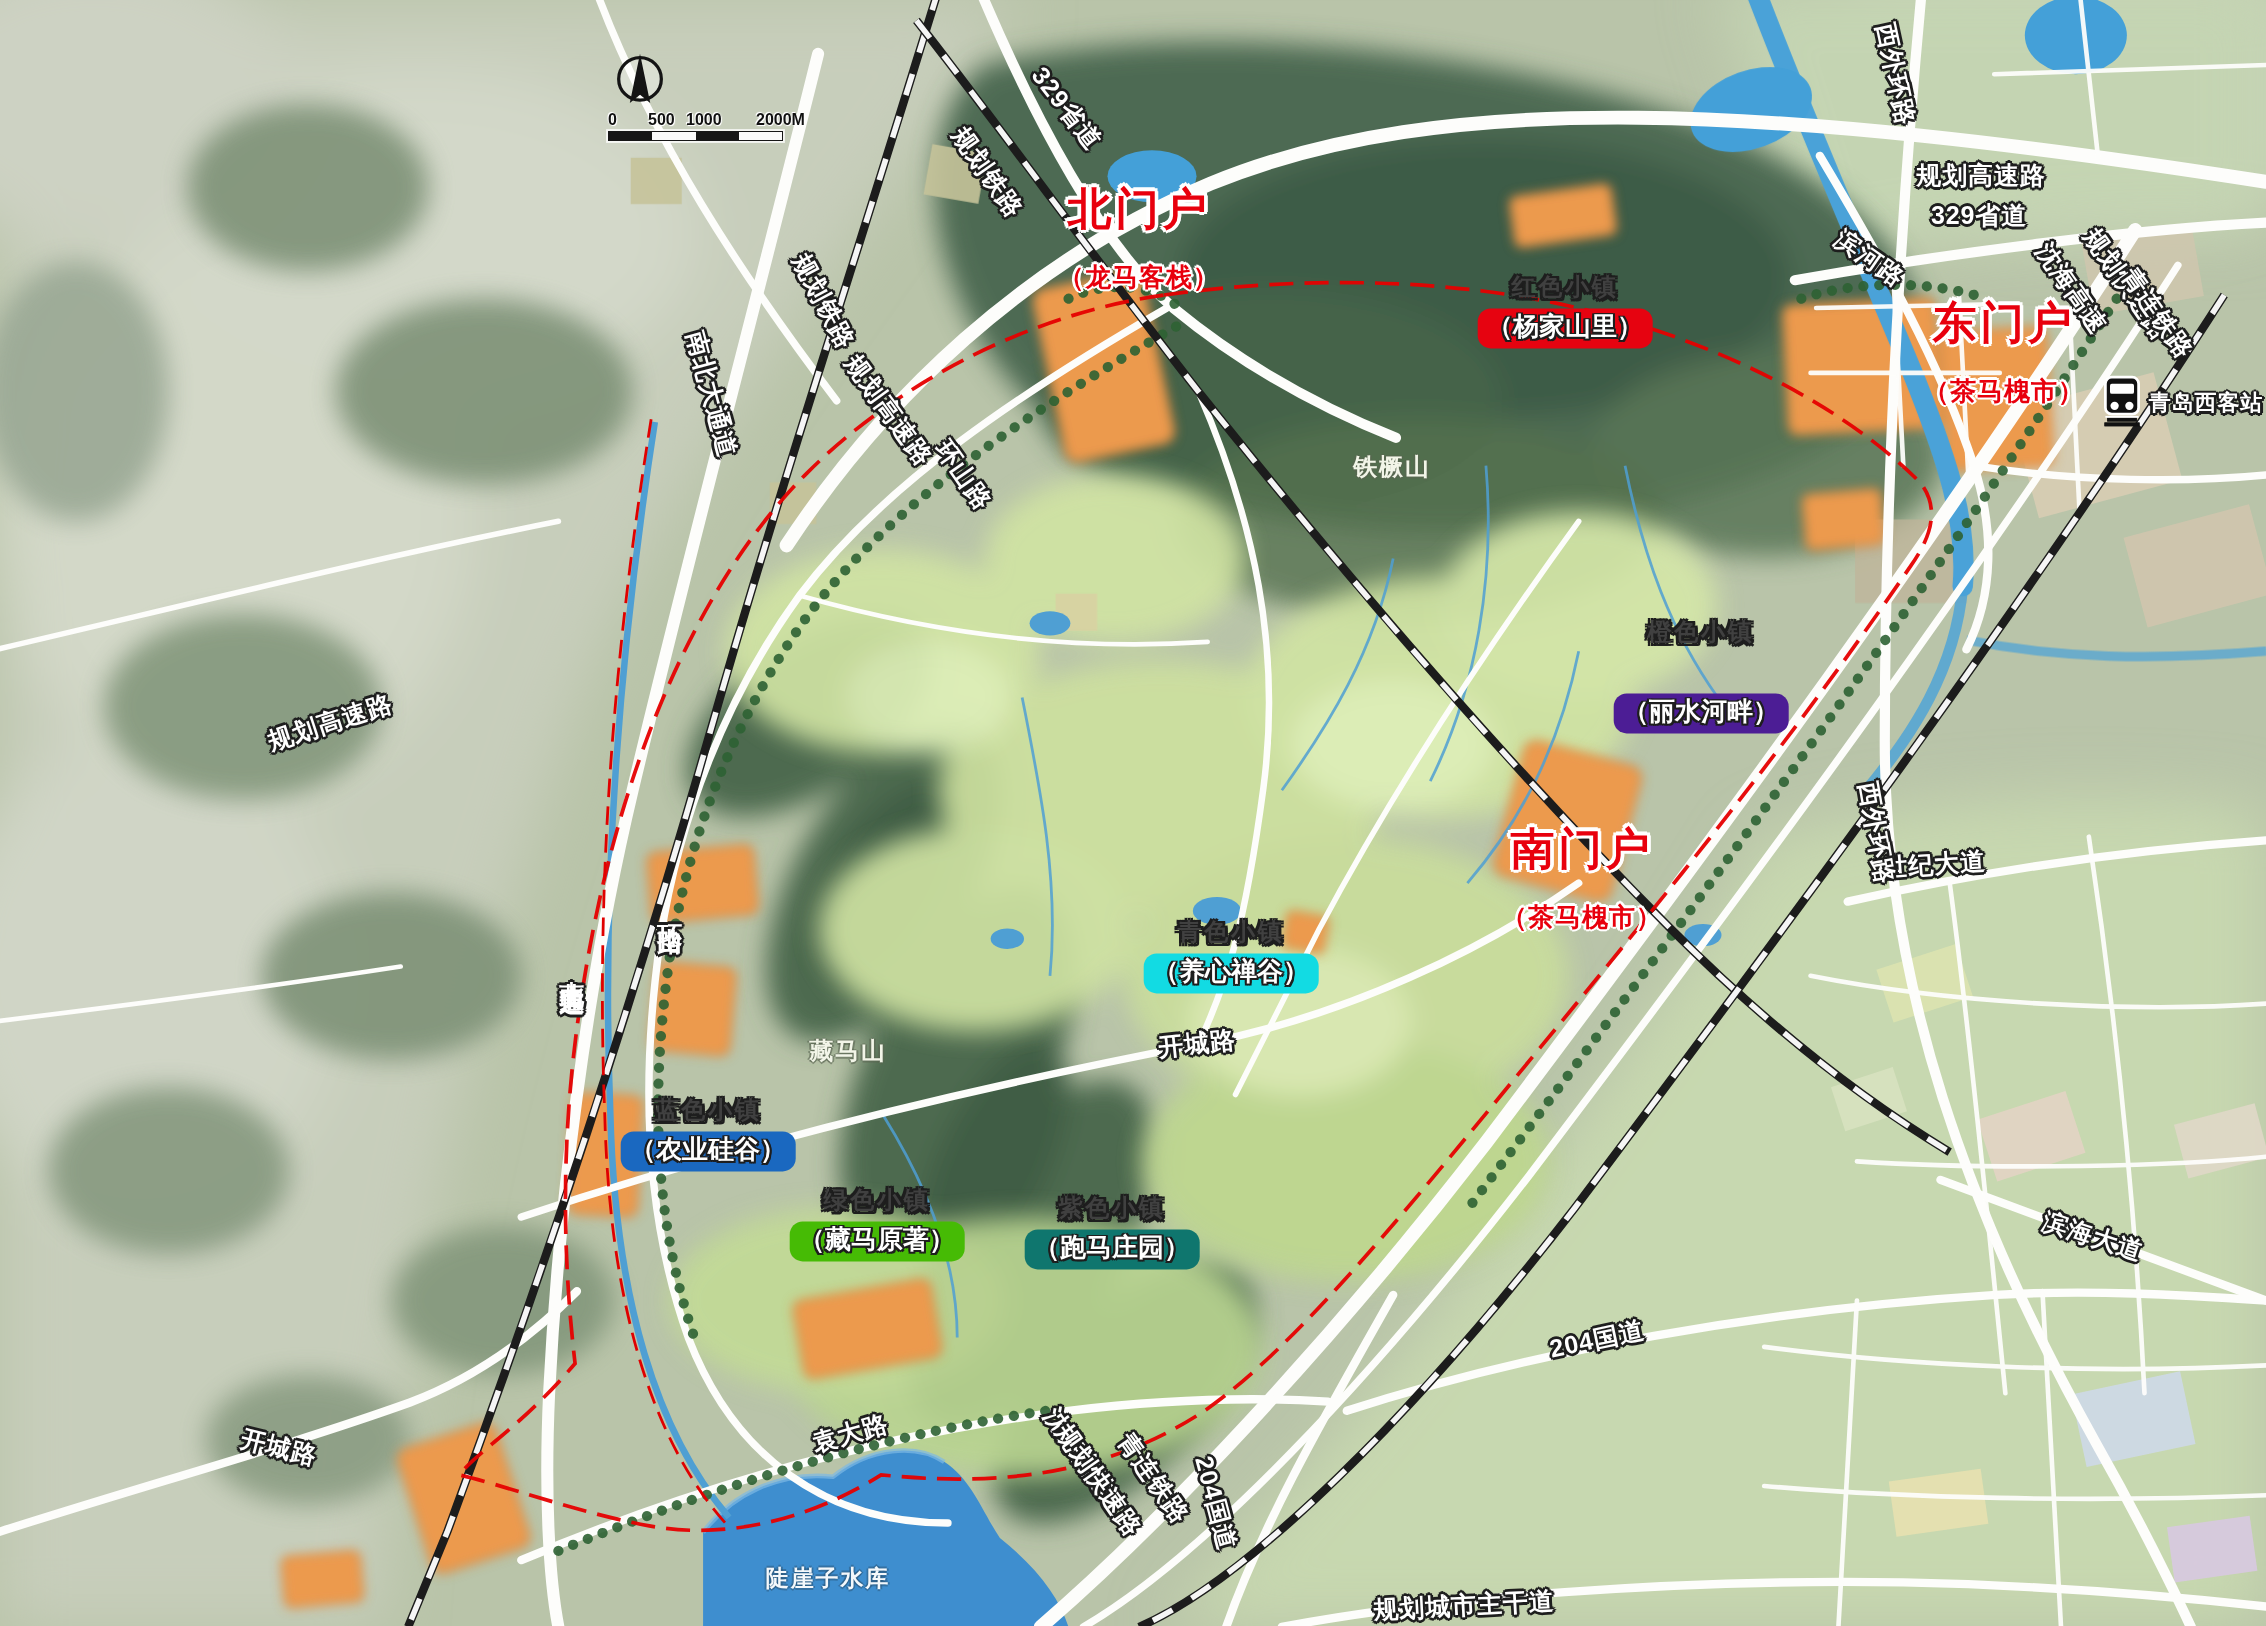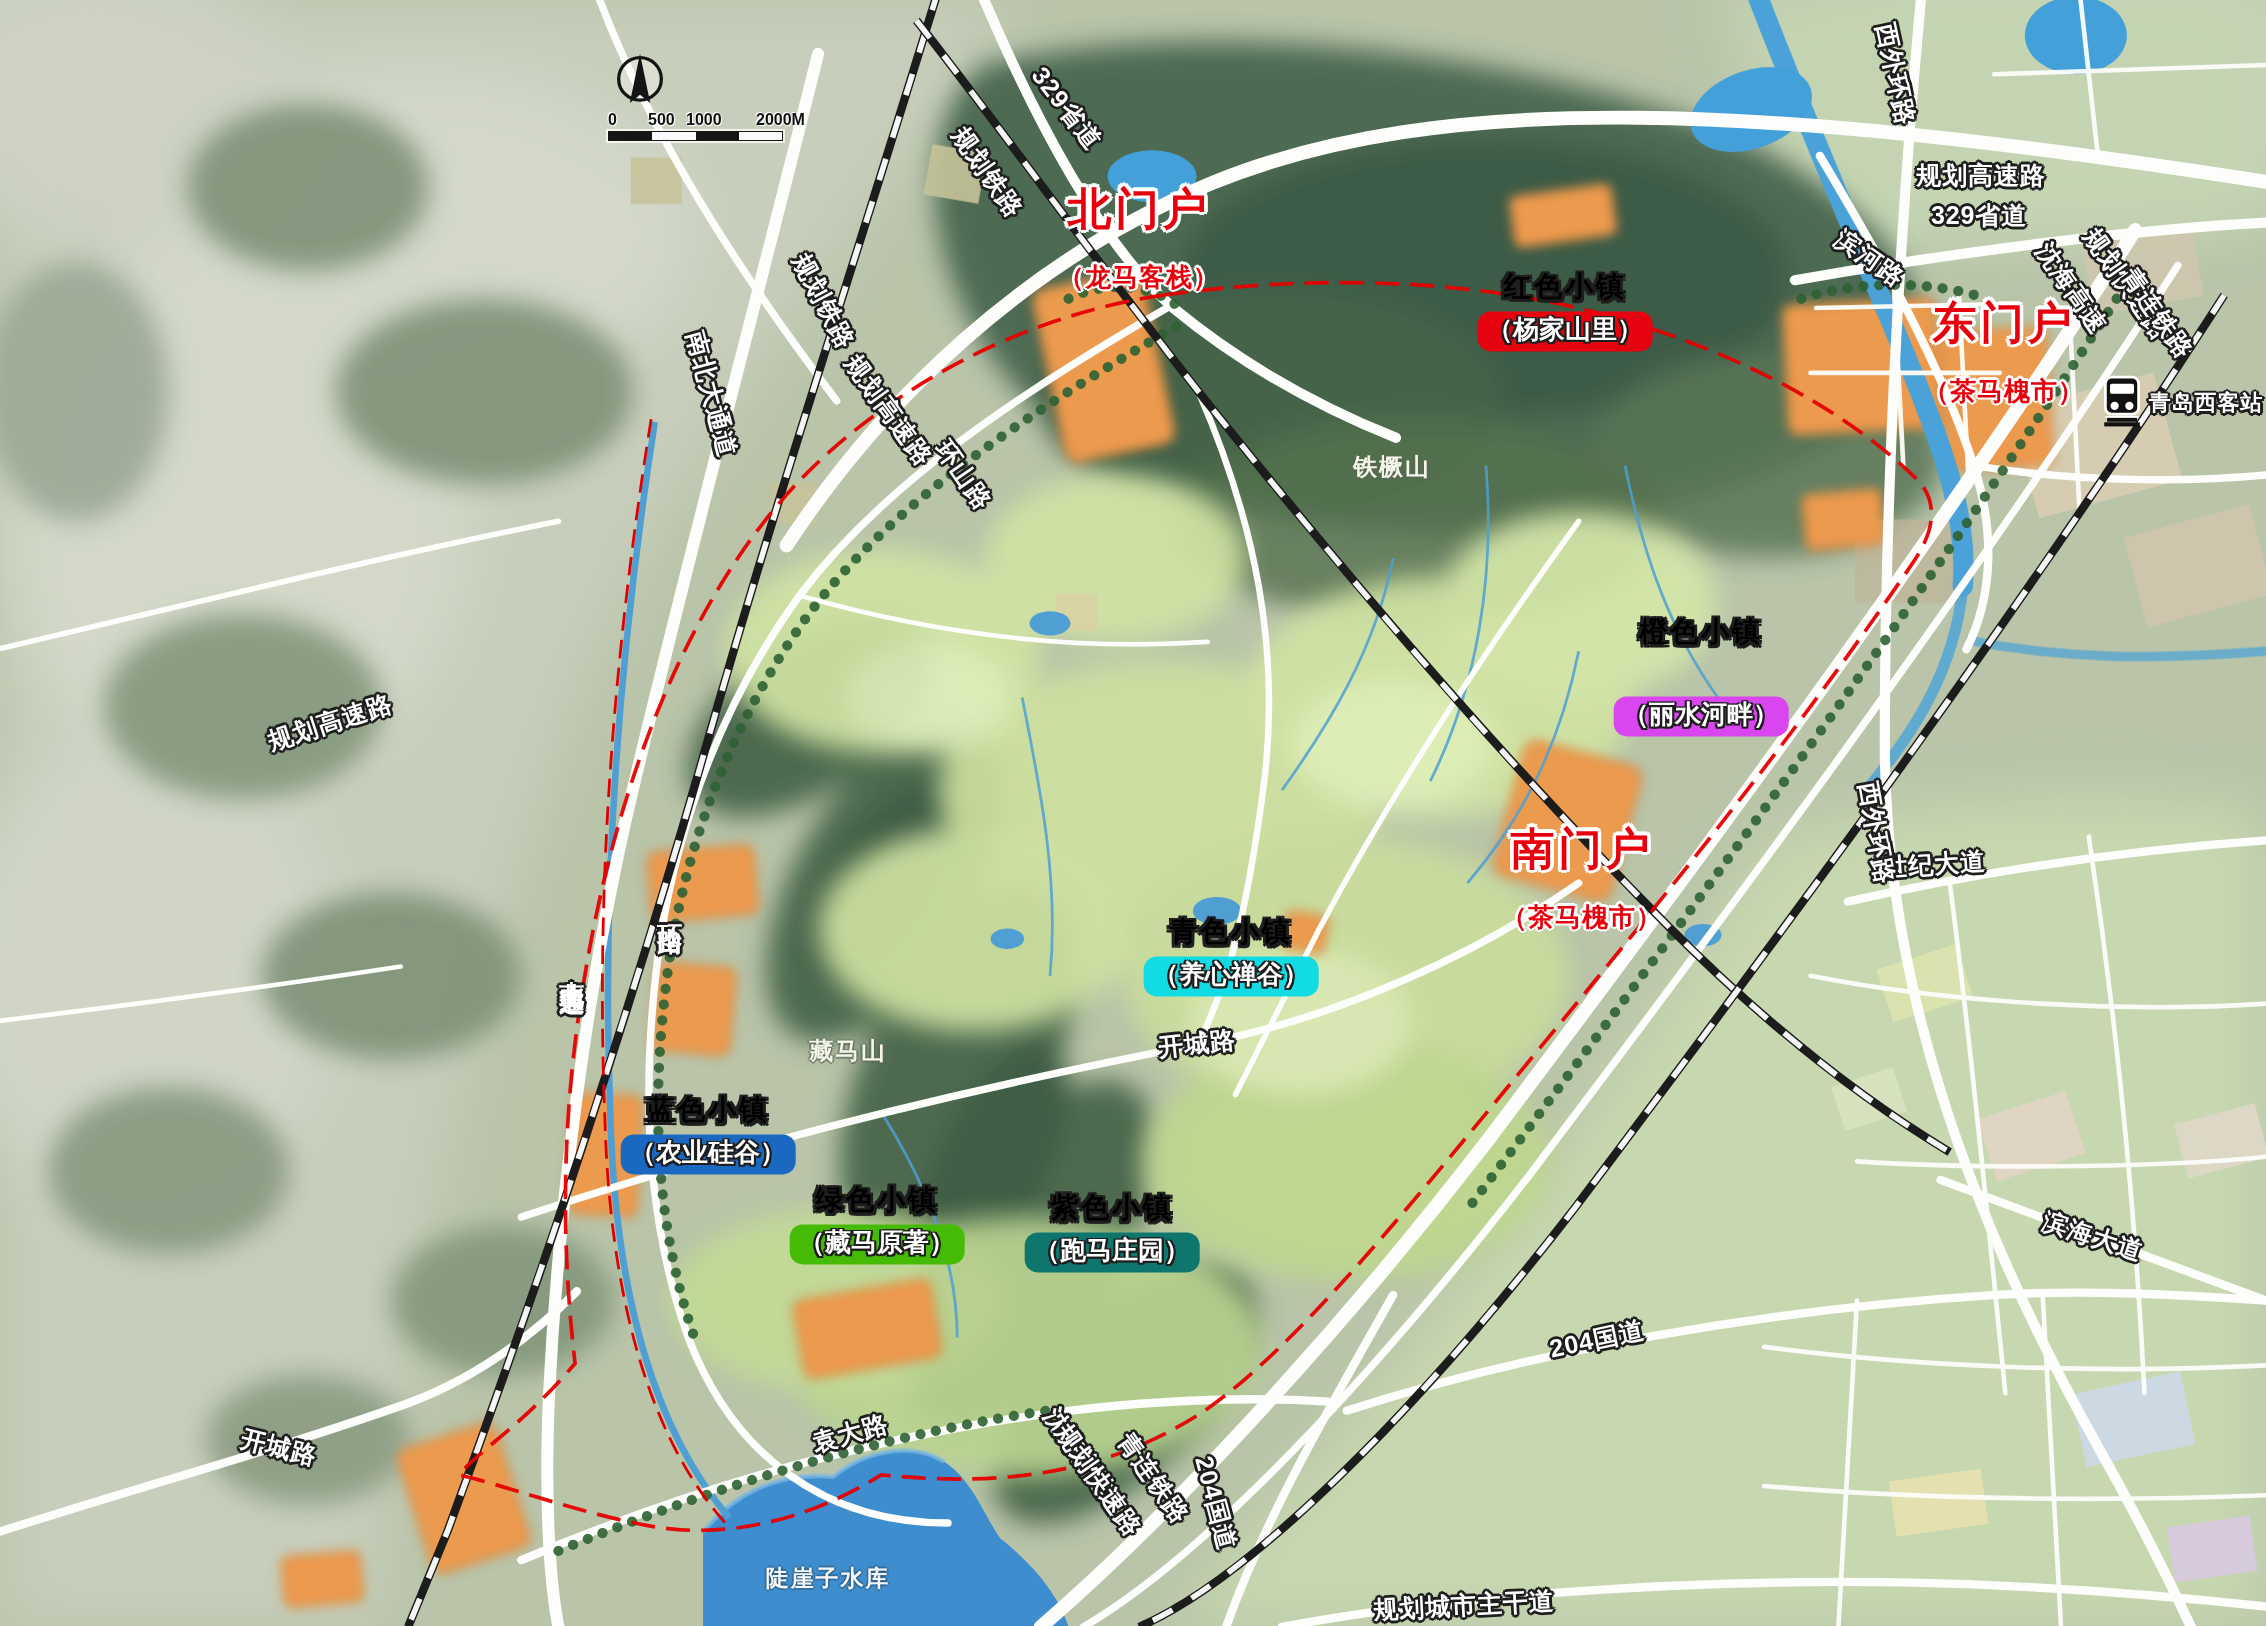--- a/index.html
+++ b/index.html
@@ -23,21 +23,21 @@
         align-items:center;gap:21px;z-index:40;text-align:center;}
   .gate-t{font-size:44px;font-weight:bold;color:#e8000d;letter-spacing:3.7px;
         text-shadow:3.7px 0 0 #fff,-3.7px 0 0 #fff,0 3.7px 0 #fff,0 -3.7px 0 #fff,
                     2.8px 2.8px 0 #fff,-2.8px 2.8px 0 #fff,2.8px -2.8px 0 #fff,-2.8px -2.8px 0 #fff;}
   .gate-s{font-size:26px;font-weight:bold;color:#e8000d;letter-spacing:0.9px;
         text-shadow:2.8px 0 0 #fff,-2.8px 0 0 #fff,0 2.8px 0 #fff,0 -2.8px 0 #fff,
                     1.9px 1.9px 0 #fff,-1.9px 1.9px 0 #fff,1.9px -1.9px 0 #fff,-1.9px -1.9px 0 #fff;}
   
   .town{position:absolute;transform:translate(-50%,-50%);display:flex;flex-direction:column;
         align-items:center;gap:4.6px;z-index:40;text-align:center;}
-  .town-t{font-size:28px;font-weight:bold;color:#000000;letter-spacing:2.8px;
+  .town-t{font-size:24px;font-weight:bold;color:#404040;letter-spacing:2.8px;
         text-shadow:2.8px 0 0 #1e1e1e,-2.8px 0 0 #1e1e1e,0 2.8px 0 #1e1e1e,0 -2.8px 0 #1e1e1e,
                     2.8px 2.8px 0 #1e1e1e,-2.8px 2.8px 0 #1e1e1e,2.8px -2.8px 0 #1e1e1e,-2.8px -2.8px 0 #1e1e1e;text-align:center;}
   .town-s{font-size:26px;font-weight:bold;color:#fff;padding:1.9px 9.3px 3.7px;border-radius:13px;
         text-shadow:1.9px 0 0 #1e1e1e,-1.9px 0 0 #1e1e1e,0 1.9px 0 #1e1e1e,0 -1.9px 0 #1e1e1e,
                     1.9px 1.9px 0 #1e1e1e,-1.9px 1.9px 0 #1e1e1e,1.9px -1.9px 0 #1e1e1e,-1.9px -1.9px 0 #1e1e1e;}
   
   #scalebar{position:absolute;left:608px;top:111px;z-index:35;}
   #scalebar .nums{position:relative;height:18.6px;font-size:16px;font-weight:bold;color:#111;
         text-shadow:0 0 2.8px #fff,0.9px 0.9px 0 #fff,-0.9px -0.9px 0 #fff;}
   #scalebar .nums span{position:absolute;top:0;}
@@ -286,21 +286,21 @@
   <div class="gate-t">南门户</div>
   <div class="gate-s">（茶马槐市）</div>
 </div>
 
 <div class="town" style="left:1565px;top:310px">
   <div class="town-t">红色小镇</div>
   <div class="town-s" style="background: rgb(230, 3, 16);">（杨家山里）</div>
 </div>
 <div class="town" style="left:1701px;top:675px">
   <div class="town-t">橙色小镇</div>
-  <div class="town-s" style="background: #d946ef; margin-top: 40px;">（丽水河畔）</div>
+  <div class="town-s" style="background: #4c1d95; margin-top: 40px;">（丽水河畔）</div>
 </div>
 <div class="town" style="left:1231px;top:955px">
   <div class="town-t">青色小镇</div>
   <div class="town-s" style="background: rgb(18, 219, 227);">（养心禅谷）</div>
 </div>
 <div class="town" style="left:708px;top:1133px">
   <div class="town-t">蓝色小镇</div>
   <div class="town-s" style="background: rgb(26, 104, 192);">（农业硅谷）</div>
 </div>
 <div class="town" style="left:877px;top:1223px">

